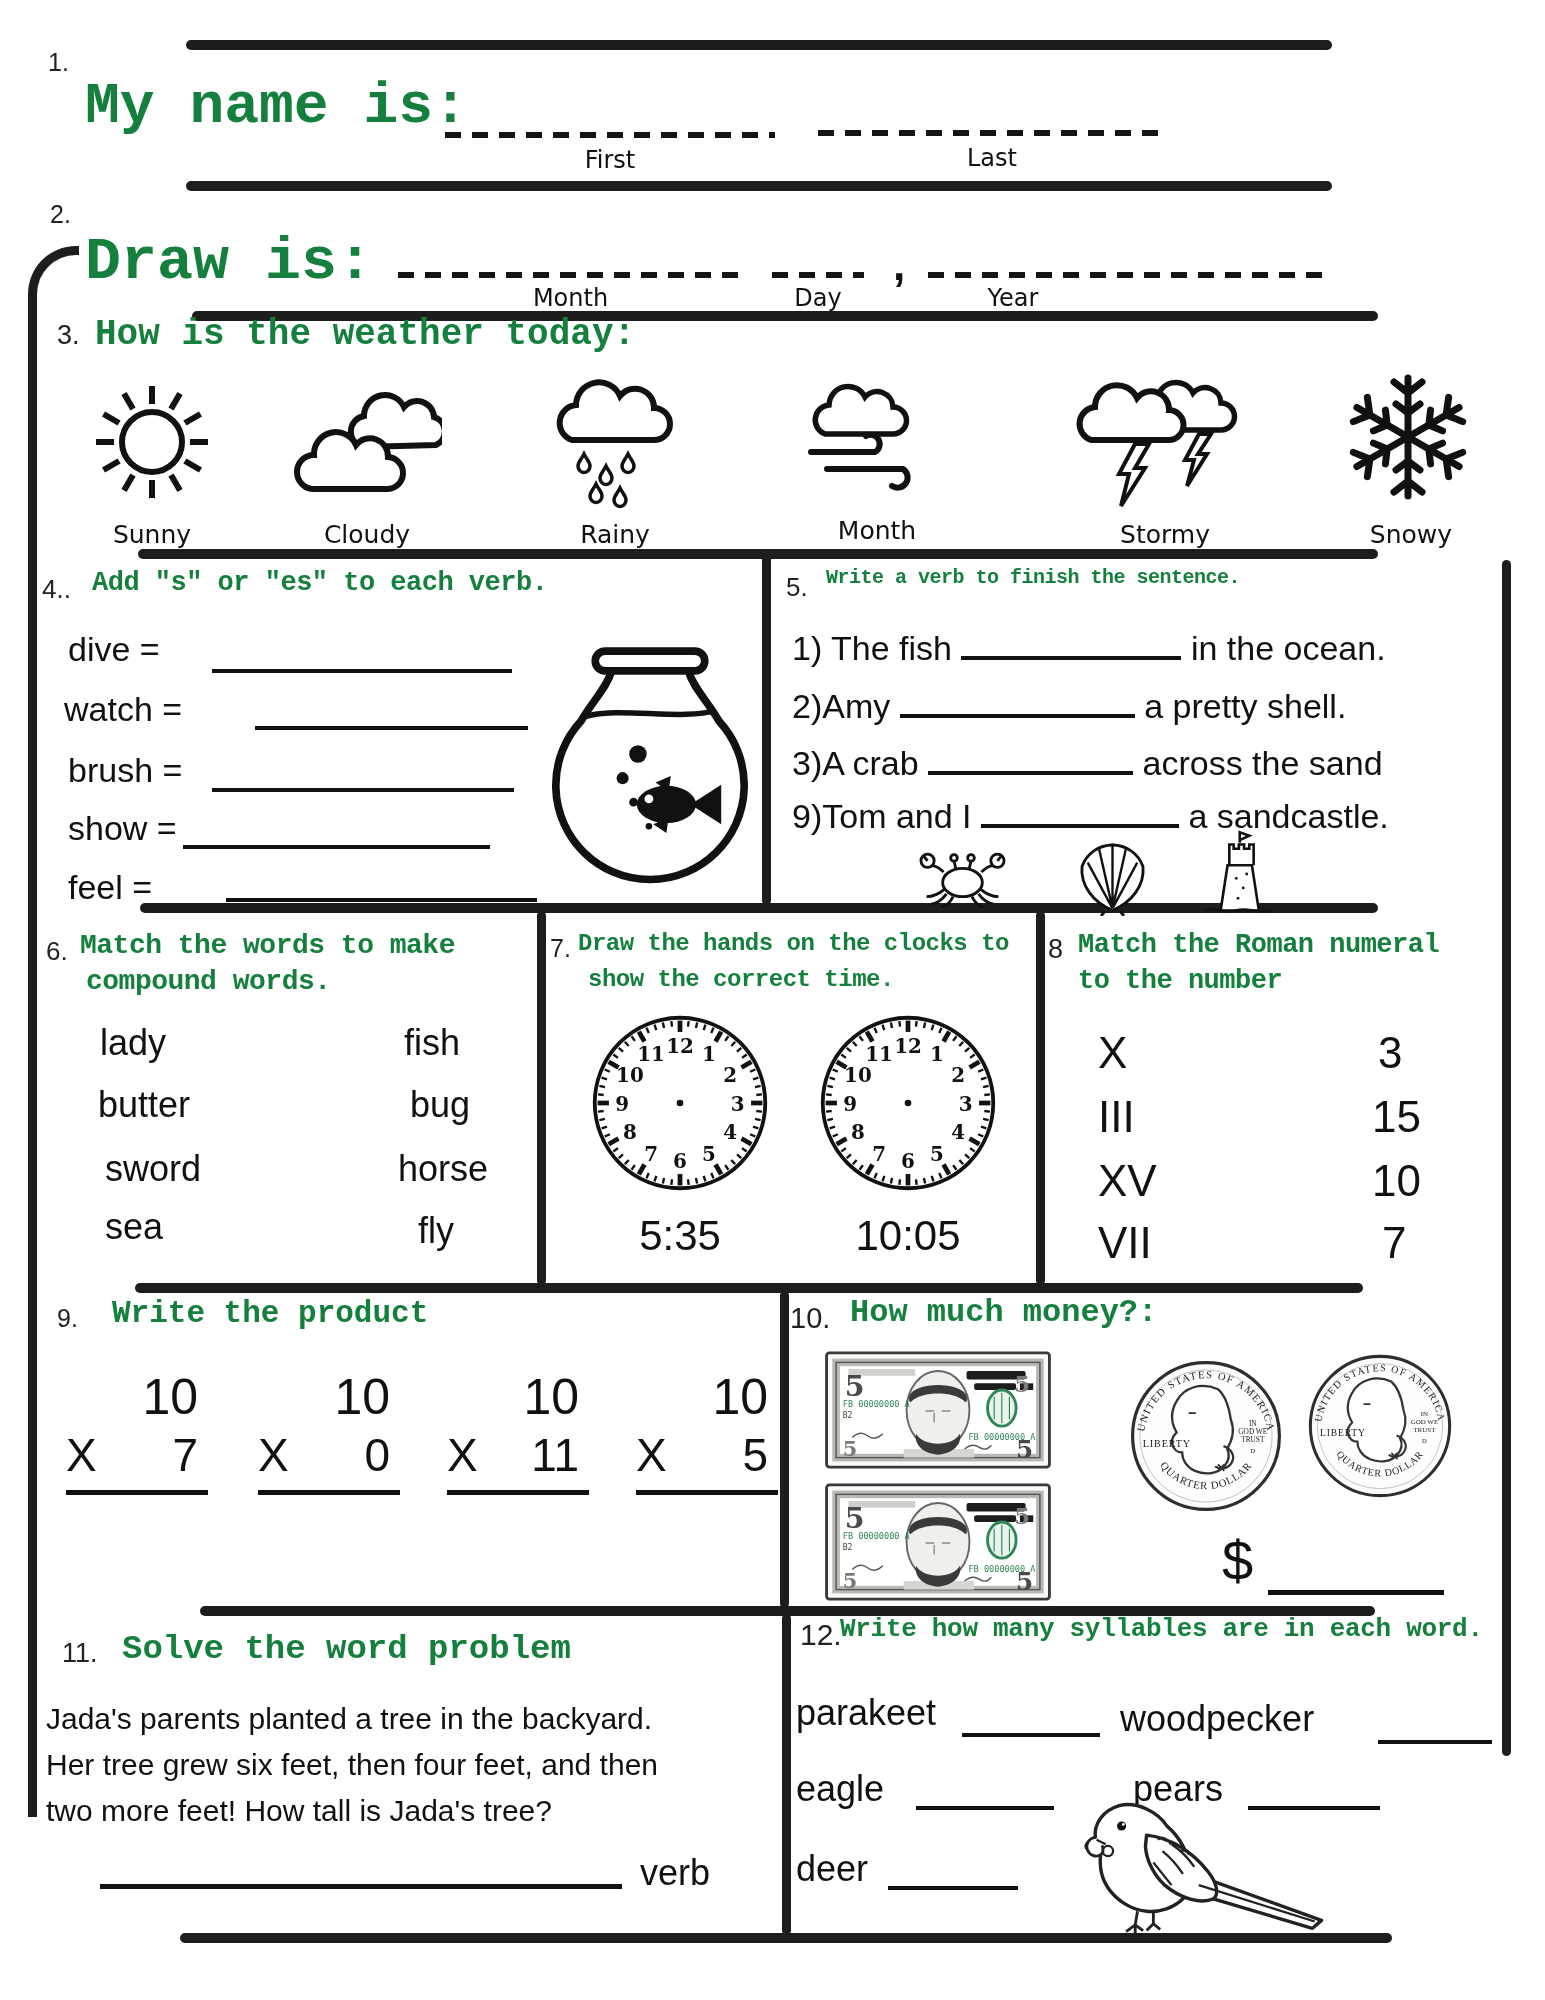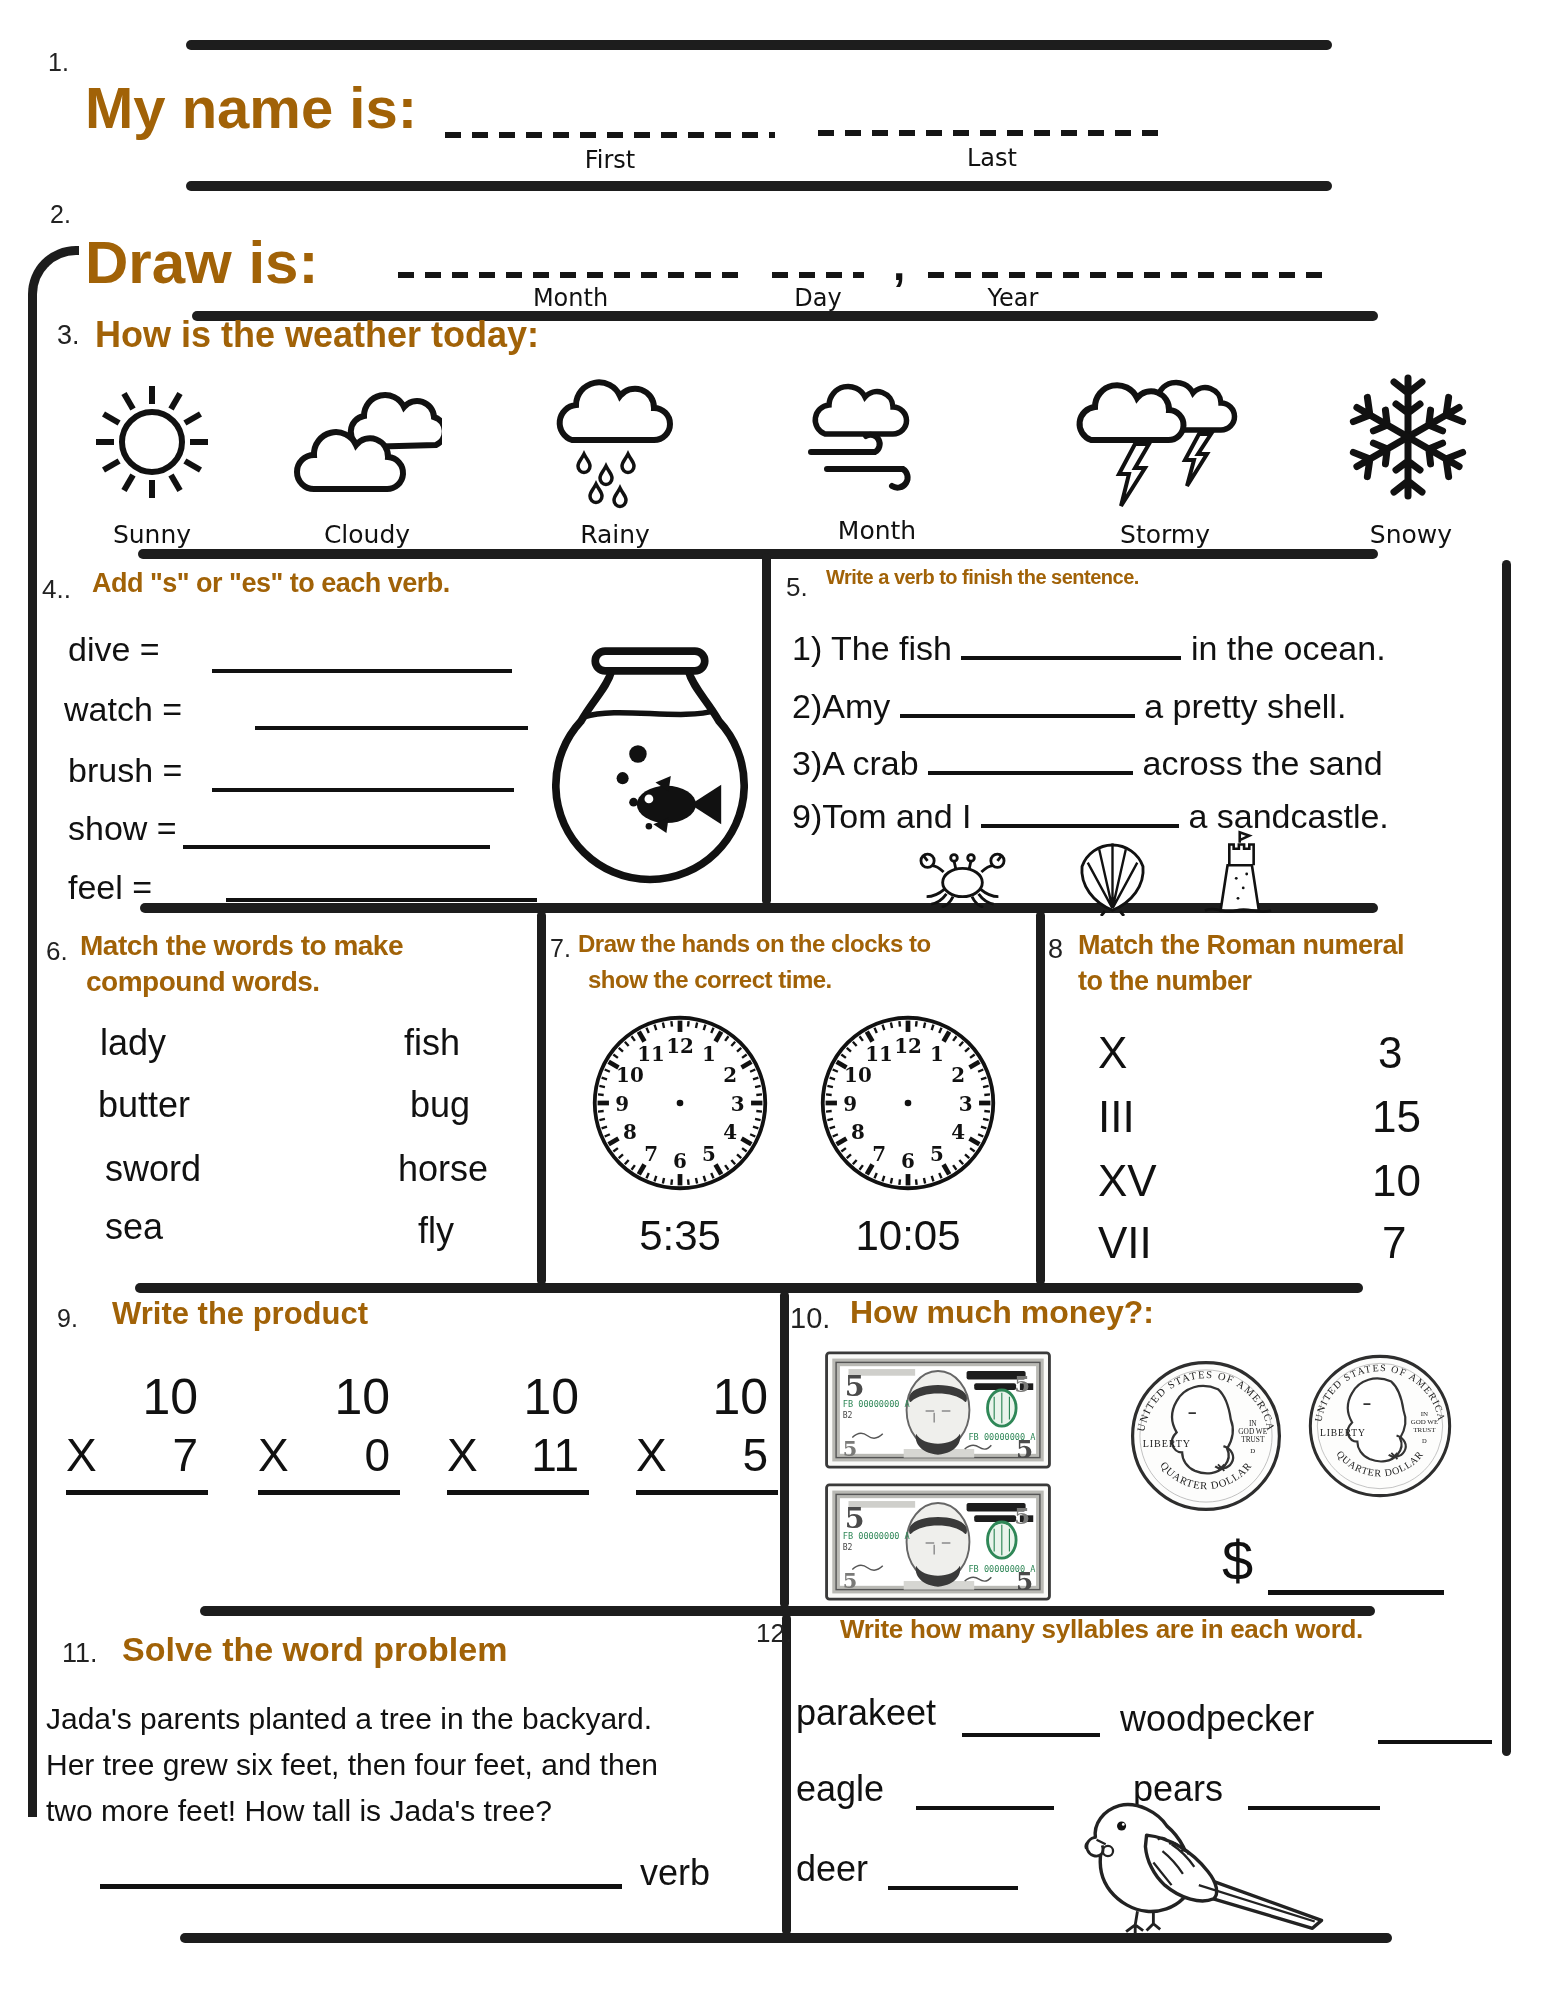--- a/index.html
+++ b/index.html
@@ -3,21 +3,21 @@
 <meta charset="utf-8">
 <style>
   html,body{margin:0;padding:0;background:#888;}
   #page{position:relative;width:1545px;height:2000px;background:#fff;overflow:hidden;
         font-family:"Liberation Sans",sans-serif;color:#111;}
   .abs{position:absolute;}
   .rule{position:absolute;background:#1d1d1d;height:10px;border-radius:6px;}
   .vrule{position:absolute;background:#1d1d1d;width:9px;border-radius:6px;}
   .dash{position:absolute;height:6px;background:repeating-linear-gradient(90deg,#151515 0 16px,transparent 16px 27px);}
   .lab{position:absolute;font-family:"DejaVu Sans",sans-serif;font-size:24px;text-align:center;color:#111;}
-  .h{position:absolute;font-family:Liberation Sans, sans-serif;font-weight:700;color:#a16207;white-space:nowrap;text-align:right;}
+  .h{position:absolute;font-family:Liberation Mono, monospace;font-weight:700;color:#15803d;white-space:nowrap;text-align:right;}
   .num{position:absolute;font-family:"Liberation Sans",sans-serif;color:#222;white-space:nowrap;}
   .t{position:absolute;font-family:"Liberation Sans",sans-serif;color:#111;white-space:nowrap;}
   .line{position:absolute;border-bottom:4px solid #111;}
   .blank{display:inline-block;border-bottom:4px solid #111;height:1.0em;}
   .srow{position:absolute;font-size:34px;white-space:nowrap;font-family:"Liberation Sans",sans-serif;}
   .wopt{position:absolute;text-align:center;}
   .prob{position:absolute;width:142px;font-family:"Liberation Sans",sans-serif;}
   .ptop{font-size:50px;text-align:right;padding-right:10px;line-height:1;}
   .prow{display:flex;justify-content:space-between;font-size:46px;line-height:1;margin-top:10px;}
   .pline{height:0;border-bottom:5px solid #111;margin-top:12px;}
@@ -528,21 +528,21 @@
     <div class="num" style="left:62px;top:1638px;font-size:27px">11.</div>
     <div class="h" style="left:122px;top:1630px;font-size:34px">Solve the word problem</div>
     <div class="t" style="left:46px;top:1702px;font-size:30px">Jada's parents planted a tree in the backyard.</div>
     <div class="t" style="left:46px;top:1748px;font-size:30px">Her tree grew six feet, then four feet, and then</div>
     <div class="t" style="left:46px;top:1794px;font-size:30px">two more feet! How tall is Jada's tree?</div>
     <div class="line" style="left:100px;top:1884px;width:522px;border-bottom-width:5px"></div>
     <div class="t" style="left:640px;top:1852px;font-size:36px">verb</div>
   </section>
 
   <section>
-    <div class="num" style="left:756px;top:1618px;font-size:26px">12.</div>
+    <div class="num" style="left:800px;top:1618px;font-size:30px">12.</div>
     <div class="h" style="left:840px;top:1614px;font-size:26px;letter-spacing:-0.3px">Write how many syllables are in each word.</div>
     <div class="t" style="left:796px;top:1692px;font-size:36px">parakeet</div>
     <div class="line" style="left:962px;top:1733px;width:138px"></div>
     <div class="t" style="left:1120px;top:1698px;font-size:36px">woodpecker</div>
     <div class="line" style="left:1378px;top:1740px;width:114px"></div>
     <div class="t" style="left:796px;top:1768px;font-size:36px">eagle</div>
     <div class="line" style="left:916px;top:1806px;width:138px"></div>
     <div class="t" style="left:1133px;top:1768px;font-size:36px">pears</div>
     <div class="line" style="left:1248px;top:1806px;width:132px"></div>
     <div class="t" style="left:796px;top:1848px;font-size:36px">deer</div>

